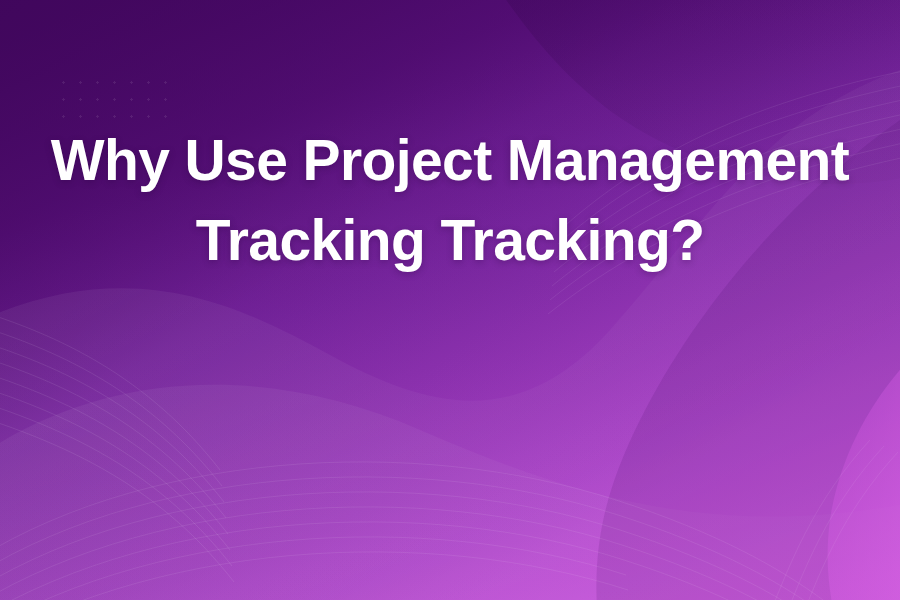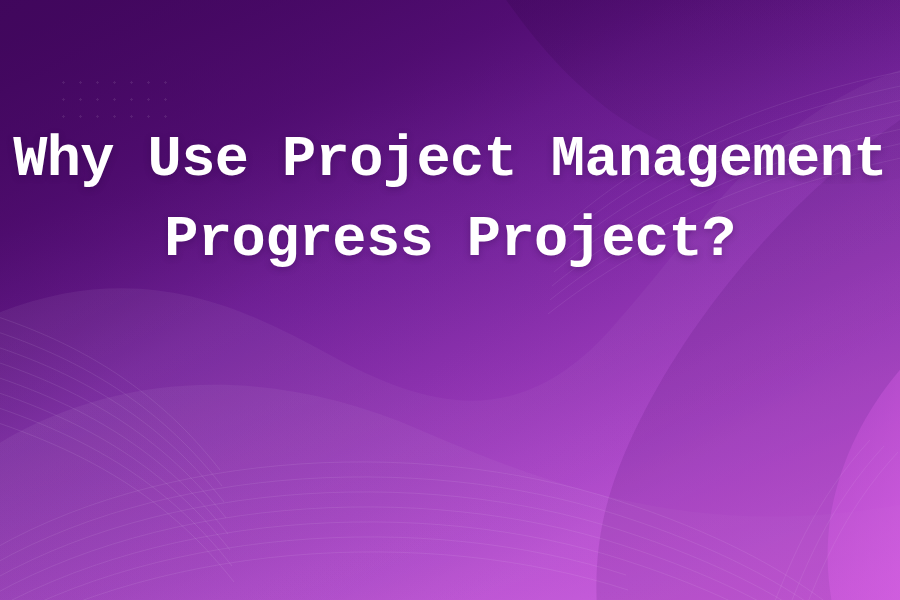--- a/index.html
+++ b/index.html
@@ -52,21 +52,21 @@
     display: flex;
     flex-direction: column;
     align-items: center;
     justify-content: flex-start;
     padding-top: 120px;
     box-sizing: border-box;
     pointer-events: none;
   }
   .hl-line {
     color: #ffffff;
-    font-family: Liberation Mono, monospace;
+    font-family: Liberation Sans, sans-serif;
     font-weight: bold;
     font-size: 57px;
     line-height: 80px;
     letter-spacing: -0.6px;
     text-align: center;
     white-space: nowrap;
     text-shadow: 0 2px 7px rgba(40,0,60,0.30);
   }
 </style>
 </head>
@@ -183,16 +183,16 @@
         <path d="M 775,645 C 804,566 829,506 884,446"></path>
         <path d="M 790,650 C 818,572 843,512 898,452"></path>
       </g>
     </g>
   </svg>
 
   <div id="dot-grid"></div>
 
   <div id="headline">
     <div class="hl-line">Why Use Project Management</div>
-    <div class="hl-line">Progress Project?</div>
+    <div class="hl-line">Tracking Tracking?</div>
   </div>
 
 </div>
 
 </body></html>

